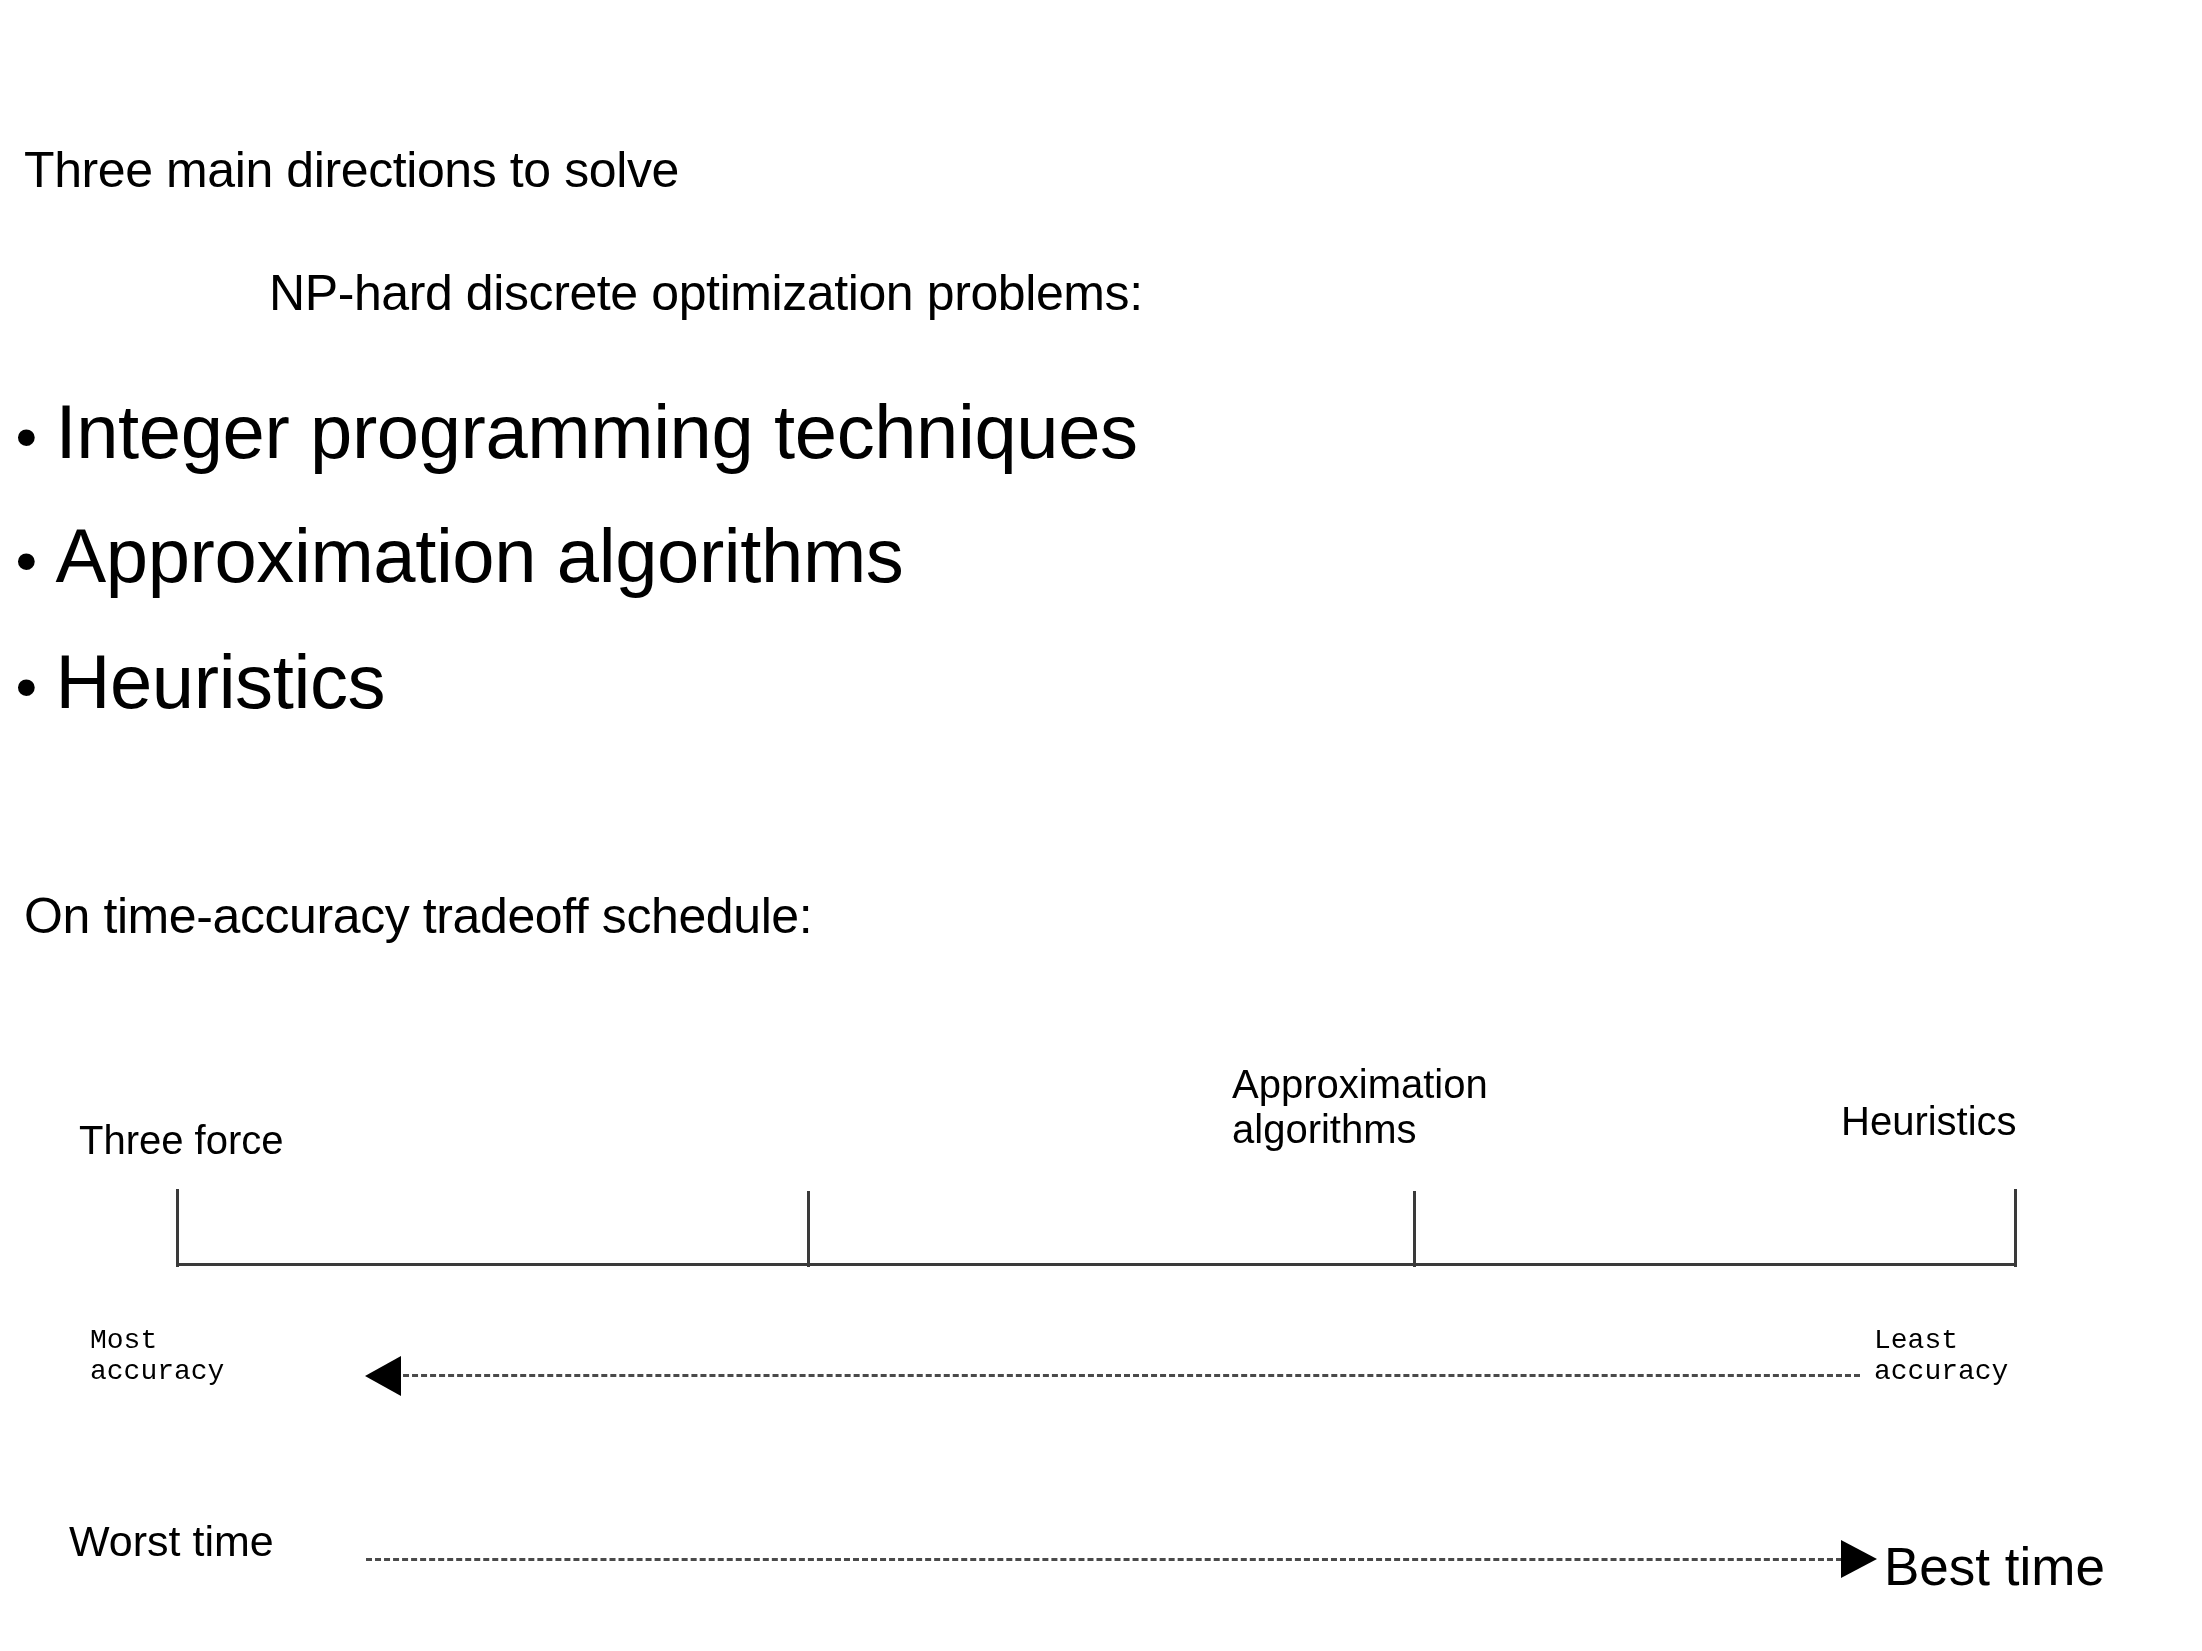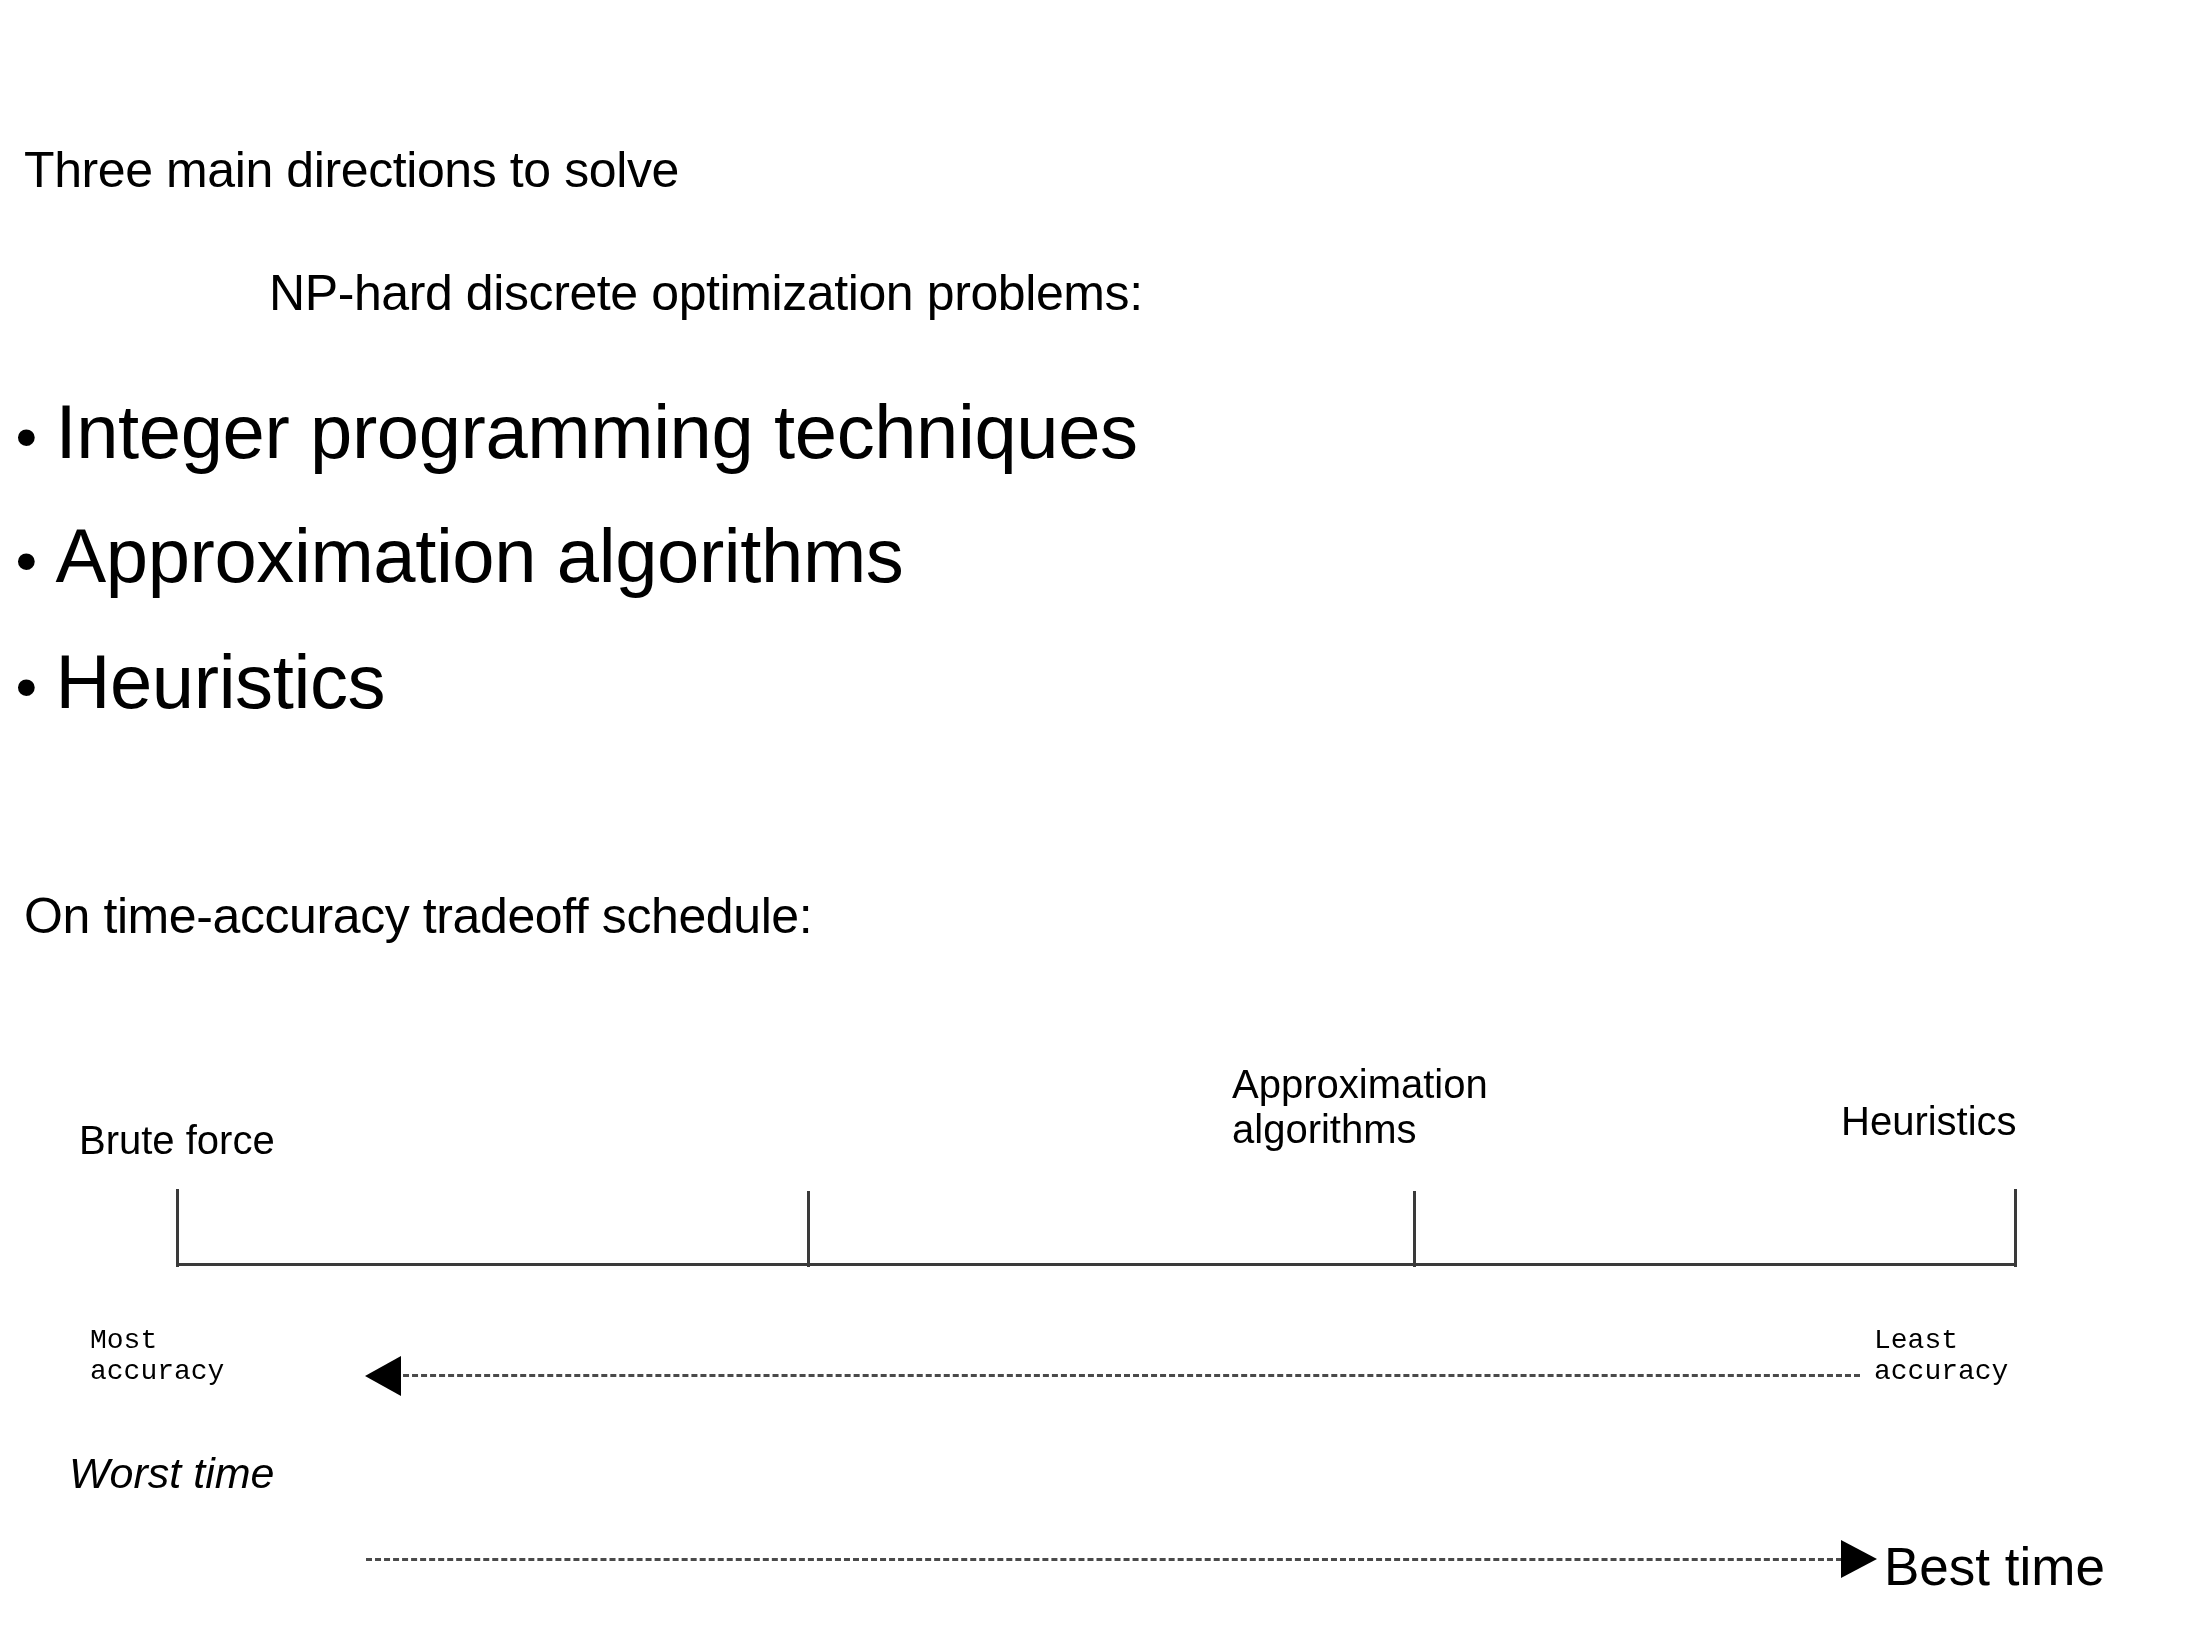--- a/index.html
+++ b/index.html
@@ -140,21 +140,21 @@
   }
   #accuracy-arrowhead {
     left: 365px;
     top: 324px;
     border-top: 20px solid transparent;
     border-bottom: 20px solid transparent;
     border-right: 36px solid #000000;
   }
 
   
-  #time-label-left  { position: absolute; left: 69px;   top: 1452px; font-size: 43px; line-height: 1; white-space: nowrap; font-style: italic; }
+  #time-label-left  { position: absolute; left: 69px;   top: 1520px; font-size: 43px; line-height: 1; white-space: nowrap; }
   #time-label-right { position: absolute; left: 1884px; top: 1540px; font-size: 53px; line-height: 1; white-space: nowrap; }
 
   #time-dashed-line {
     position: absolute;
     left: 366px;
     top: 1558px;
     width: 1476px;
     height: 0;
     border-top: 3.4px dashed #4a4a4a;
   }
@@ -190,21 +190,21 @@
 
   <div class="bullet-row" id="bullet-row-2">
     <span class="bullet-marker">•</span>
     <span class="bullet-text">Heuristics</span>
   </div>
 
   <div class="heading" id="tradeoff-heading">On time-accuracy tradeoff schedule:</div>
 
   <div class="diagram">
 
-    <div class="tick-label" id="tick-label-0">Brute force</div>
+    <div class="tick-label" id="tick-label-0">Three force</div>
 
 
     <div class="tick-label" id="tick-label-2">Approximation
 algorithms</div>
 
     <div class="tick-label" id="tick-label-3">Heuristics</div>
 
     <div class="bracket-baseline"></div>
     <div class="bracket-end" id="bracket-end-left"></div>
     <div class="bracket-end" id="bracket-end-right"></div>

